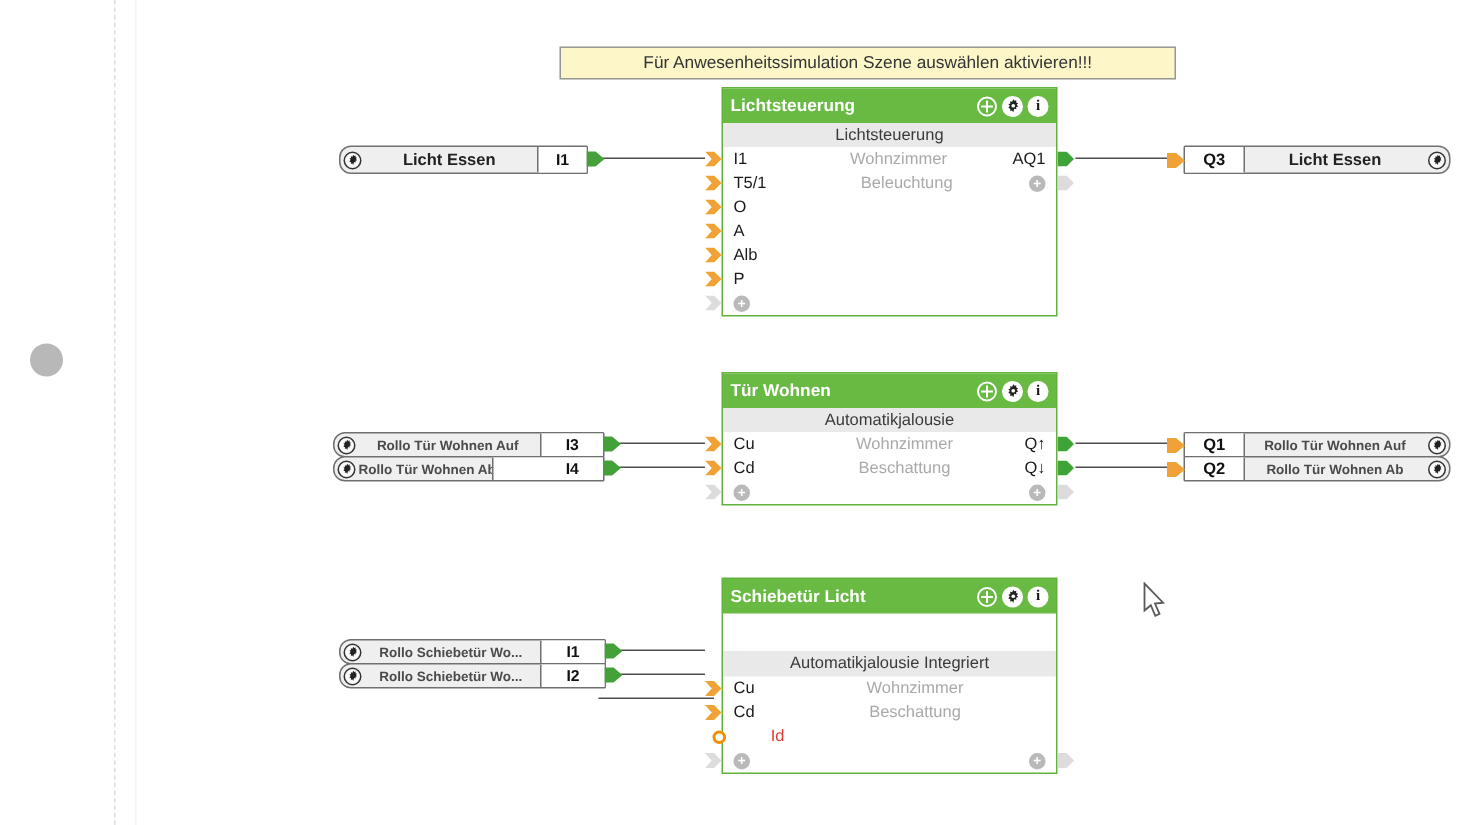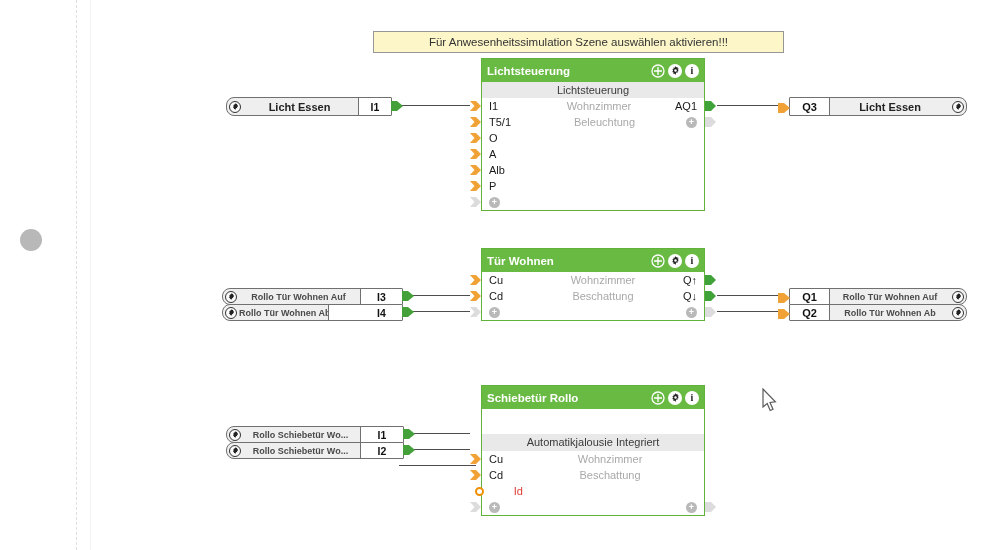--- a/index.html
+++ b/index.html
@@ -167,20 +167,21 @@
           </span>
         <span class="hic white">
             <svg viewBox="0 0 16 16" width="9" height="9">
               <path fill="#222" d="M8 0l1.2 2.2 2.5-.6-.3 2.5 2.4.9-1.7 1.9 1.7 1.9-2.4.9.3 2.5-2.5-.6L8 16l-1.2-2.4-2.5.6.3-2.5-2.4-.9L3.9 8 2.2 6.1l2.4-.9-.3-2.5 2.5.6z"></path>
               <circle cx="8" cy="8" r="2.2" fill="#fff"></circle>
             </svg>
           </span>
         <span class="hic info">i</span>
       </span>
     </div>
+    <div class="bsub">Automatikjalousie</div>
     <div class="brow">
       <span class="cin"><svg width="11" height="10">
             <polygon points="0,0 6,0 11,5 6,10 0,10 4.5,5" fill="#F0A236"></polygon>
           </svg></span>
       <span class="rl">Cu</span>
       <span class="rc">Wohnzimmer</span>
       <span class="rr">Q↑</span>
       <span class="cout"><svg width="11" height="10">
             <polygon points="0,0 6,0 11,5 6,10 0,10" fill="#3FA33A"></polygon>
           </svg></span>
@@ -203,21 +204,21 @@
       <span class="plusc">+</span>
       <span class="plusc" style="margin-left:auto">+</span>
       <span class="cout"><svg width="11" height="10">
             <polygon points="0,0 6,0 11,5 6,10 0,10" fill="#dcdcdc"></polygon>
           </svg></span>
     </div>
   </div>
 
   <div class="block" style="left:481px;top:385px;">
     <div class="bheader">
-      <span class="btitle">Schiebetür Rollo</span>
+      <span class="btitle">Schiebetür Licht</span>
       <span class="hicons">
         <span class="hic">
             <svg width="14" height="14">
               <circle cx="7" cy="7" r="6" fill="none" stroke="#fff" stroke-width="1.3"></circle>
               <path d="M7 3v8M3 7h8" stroke="#fff" stroke-width="1.3"></path>
             </svg>
           </span>
         <span class="hic white">
             <svg viewBox="0 0 16 16" width="9" height="9">
               <path fill="#222" d="M8 0l1.2 2.2 2.5-.6-.3 2.5 2.4.9-1.7 1.9 1.7 1.9-2.4.9.3 2.5-2.5-.6L8 16l-1.2-2.4-2.5.6.3-2.5-2.4-.9L3.9 8 2.2 6.1l2.4-.9-.3-2.5 2.5.6z"></path>

